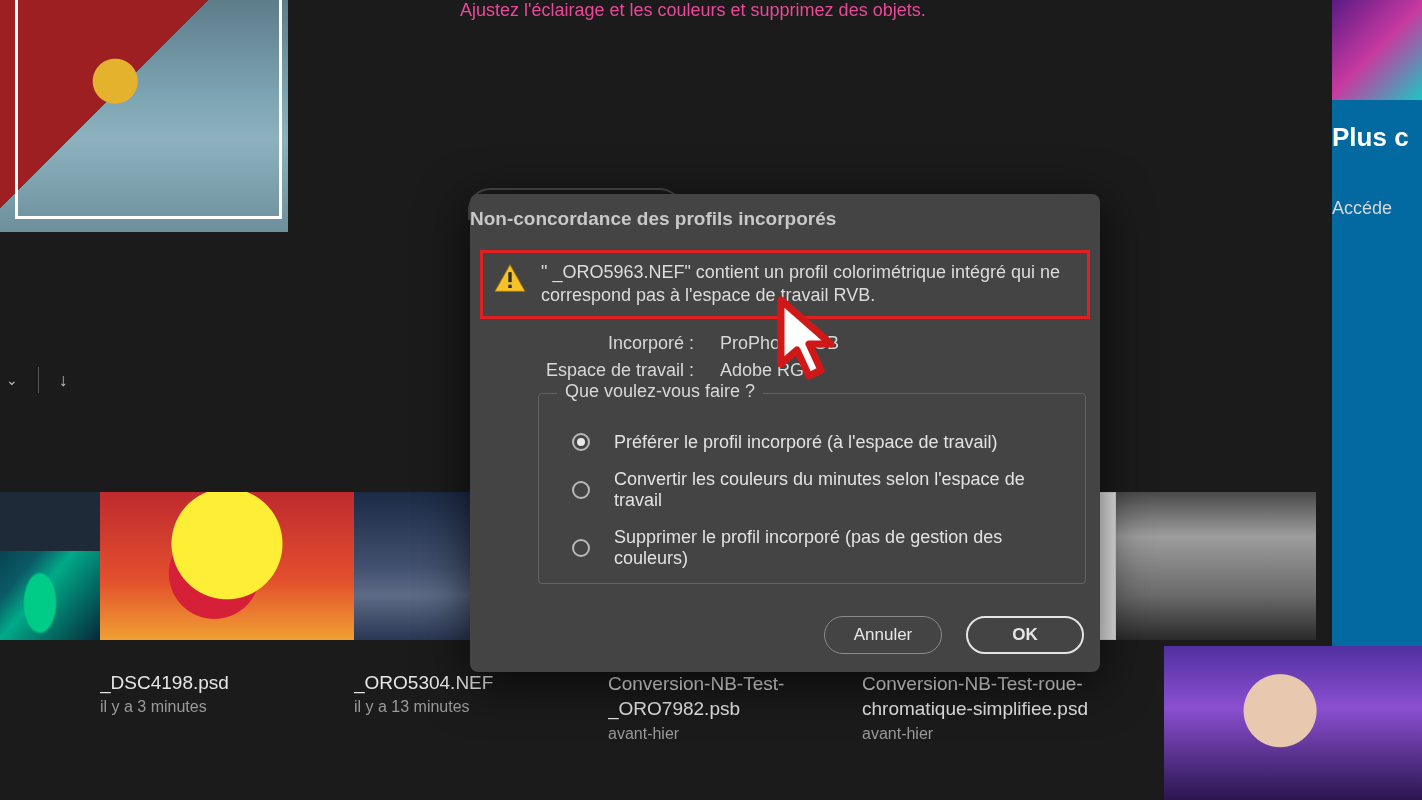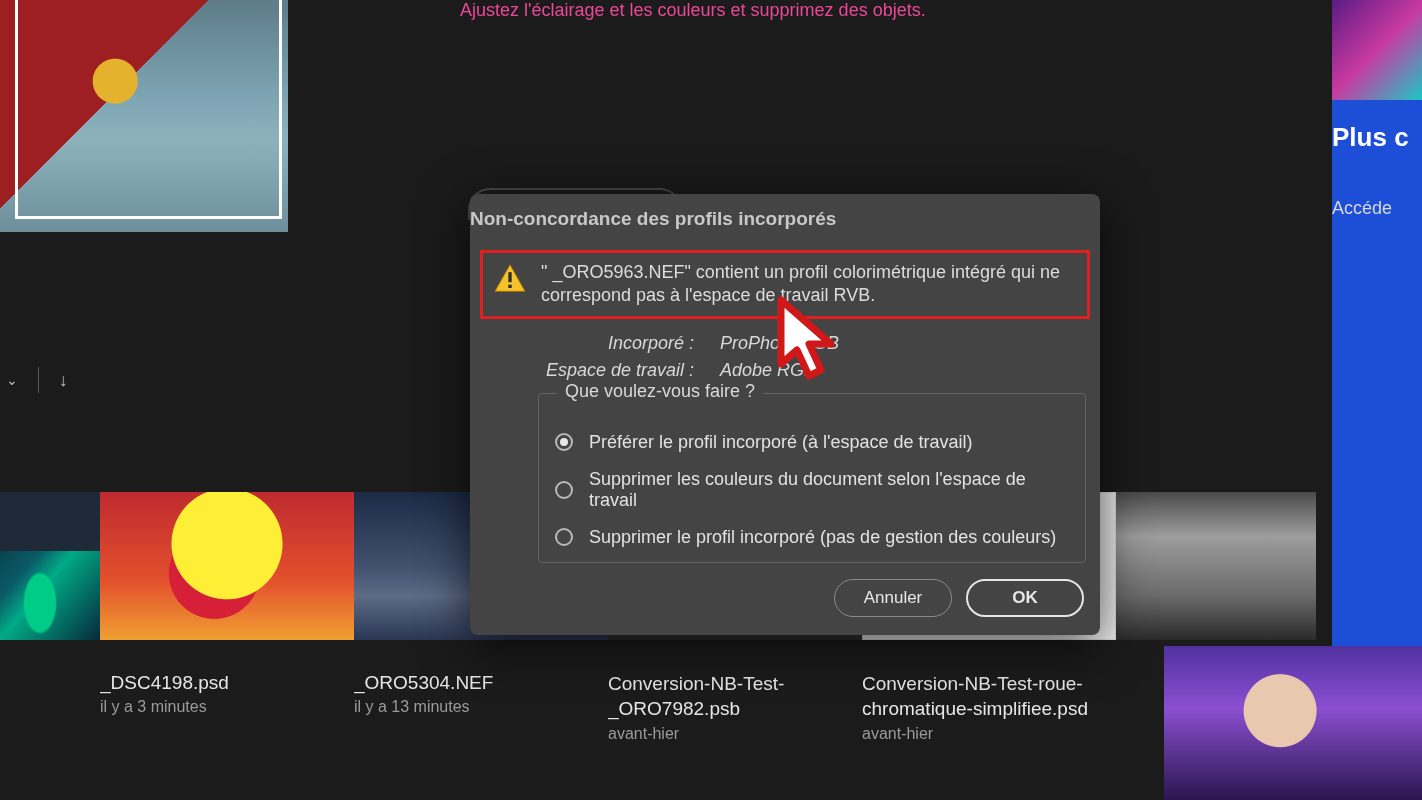--- a/index.html
+++ b/index.html
@@ -26,21 +26,21 @@
       linear-gradient(135deg,#9d1f22 0 40%,transparent 40%),
       linear-gradient(180deg,#5e7c8a 0%, #7ca3b1 40%, #8db2be 60%, #6d8f9c 100%);
   }
   .hero-thumb .crop-bracket {
     position:absolute; left:15px; top:-5px; right:6px; bottom:13px;
     border:3px solid #fff; pointer-events:none;
   }
   
   .right-panel {
     position:absolute; right:0; top:0; width:90px; height:712px;
-    background:#1d4ed8;
+    background:#0369a1;
   }
   .right-panel .promo {
     position:absolute; top:0; right:0; width:90px; height:100px;
     background:linear-gradient(135deg,#5a1a84 0%,#c83aa0 50%,#1cc8c3 100%);
   }
   .right-panel .plus {
     position:absolute; top:122px; right:-30px; width:120px;
     color:#fff; font-size:26px; font-weight:600;
   }
   .right-panel .accede {
@@ -121,49 +121,49 @@
     border:3px solid #e02020;
     padding:8px 10px 8px 10px;
     display:flex; gap:14px; align-items:flex-start;
   }
   .warning-icon {
     width:34px; height:30px; flex:0 0 34px;
     margin-top:2px;
   }
   .warning-text { font-size:18px; line-height:1.3; color:#dcdcdc; }
   .profile-rows { margin:14px 0 4px 66px; font-size:18px; color:#d8d8d8; }
-  .profile-rows .row { display:flex; gap:26px; margin-bottom:6px;font-style:italic; }
+  .profile-rows .row { display:flex; gap:26px; margin-bottom:6px; }
   .profile-rows .label { width:158px; text-align:right; }
   .fieldset {
-    margin:12px 14px 16px 68px;
+    margin:12px 14px 32px 68px;
     border:1px solid #626262; border-radius:4px;
-    padding:38px 16px 14px 16px;
+    padding:38px 16px 14px 33px;
     position:relative;
   }
   .fieldset-legend {
     position:absolute; top:-13px; left:18px;
     background:#444444; padding:0 8px;
     font-size:18px; color:#d8d8d8;
   }
   .radio-row {
-    display:flex; gap:16px; align-items:center;
+    display:flex; gap:24px; align-items:center;
     margin-bottom:16px; font-size:18px; color:#e2e2e2;
     cursor:pointer;
   }
   .radio-row:last-child { margin-bottom:0; }
   .radio-outer {
     width:18px; height:18px; border:2px solid #b9b9b9;
     border-radius:50%; display:flex; align-items:center; justify-content:center;
     flex:0 0 18px;
   }
   .radio-inner {
     width:8px; height:8px; border-radius:50%; background:#e8e8e8;
   }
   .dialog-buttons {
-    display:flex; justify-content:flex-end; gap:14px; padding:0 16px;
+    display:flex; justify-content:flex-end; gap:24px; padding:0 16px;
   }
   .dlg-btn {
     min-width:118px; height:38px; border:1.5px solid #8a8a8a;
     border-radius:19px; background:transparent; color:#e6e6e6;
     font-size:17px; cursor:pointer;
   }
   .dlg-btn.default { border:2px solid #e5e5e5;font-weight:bold; }
   
   .big-cursor {
     position:absolute; left:775px; top:296px; width:70px; height:90px;
@@ -267,21 +267,21 @@
     <div class="fieldset-legend">Que voulez-vous faire ?</div>
 
     <div class="radio-row">
       <span class="radio-outer">
           <span class="radio-inner"></span>
         </span>
       <span>Préférer le profil incorporé (à l'espace de travail)</span>
     </div>
     <div class="radio-row">
       <span class="radio-outer"></span>
-      <span>Supprimer les couleurs du document selon l'espace de travail</span>
+      <span>Convertir les couleurs du minutes selon l'espace de travail</span>
     </div>
     <div class="radio-row">
       <span class="radio-outer"></span>
       <span>Supprimer le profil incorporé (pas de gestion des couleurs)</span>
     </div>
   </div>
 
   <div class="dialog-buttons">
     <button class="dlg-btn">Annuler</button>
     <button class="dlg-btn default">OK</button>

